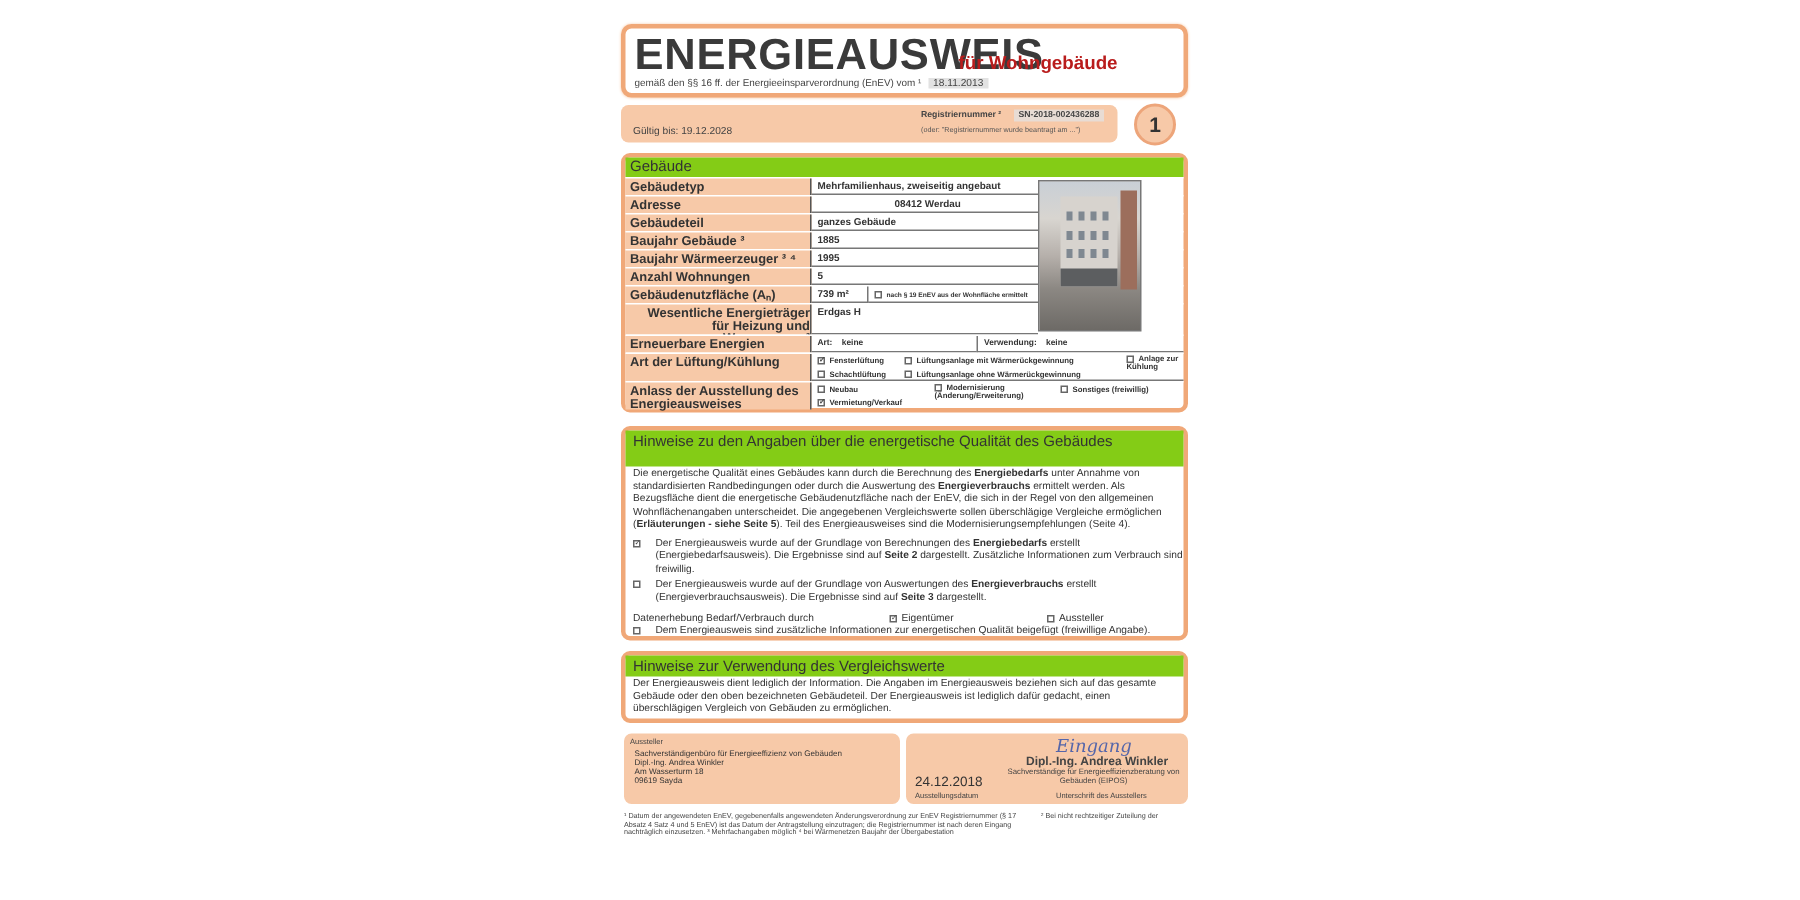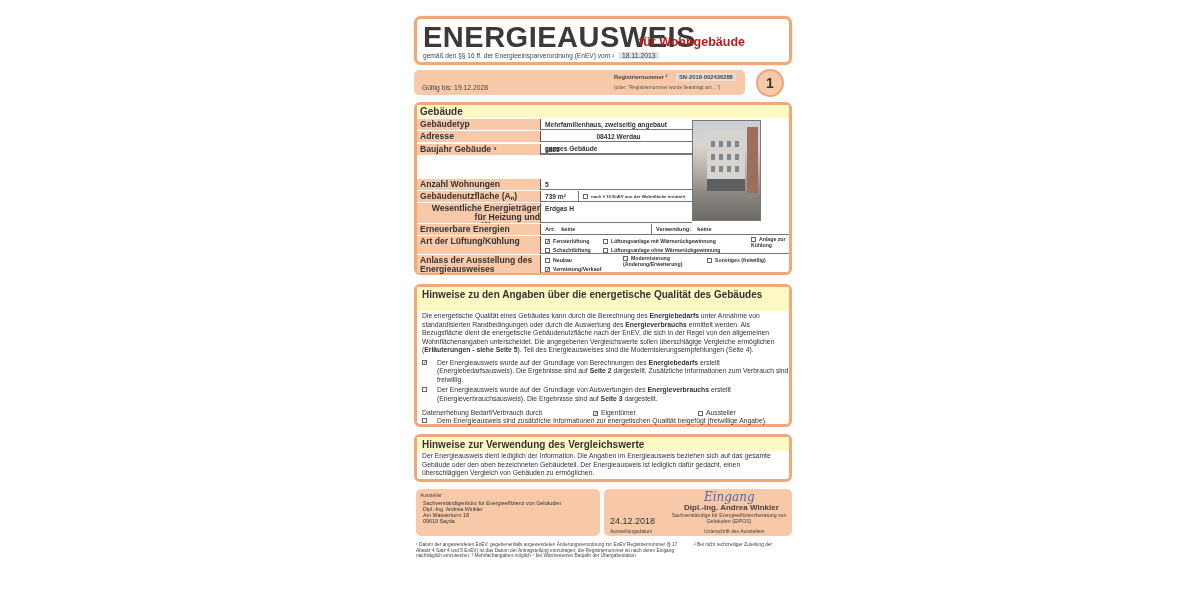--- a/index.html
+++ b/index.html
@@ -33,21 +33,21 @@
     position: absolute; left: 344px; top: 55px; width: 28px; height: 28px;
     border-radius: 50%; background: #f7c9a8; border: 2px solid #eda57a;
     font-size: 14px; font-weight: bold; color: #333; text-align: center; line-height: 24px;
   }
 
   
   .section {
     position: absolute; left: 2px; width: 378px;
     border: 3px solid #f0a878; border-radius: 6px; background: #fff;
   }
-  .section-head { background: #fef9c3; font-weight: bold; color: #333; }
+  .section-head { background: #84cc16; font-weight: normal; color: #333; }
 
   
   .geb { top: 88px; height: 173px; }
   .geb .section-head { font-size: 10px; padding: 1px 3px; height: 13px; }
   .row { position: absolute; left: 0; height: 12px; width: 372px; border-top: 1px solid #fff; font-weight: bold; }
   .lbl { position: absolute; left: 0; top: 0; width: 124px; height: 100%; background: #f7c9a8; font-size: 8.6px; padding-left: 3px; line-height: 11px; color: #333; border-right: 1px solid #555; }
   .val { position: absolute; left: 124px; top: 0; height: 100%; font-size: 6.6px; line-height: 11px; padding-left: 4px; border-bottom: 1px solid #777; color: #333; }
   .photo {
     position: absolute; left: 275px; top: 15px; width: 69px; height: 101px;
     background: linear-gradient(180deg, #c9cfd6 0%, #d8d5d0 25%, #b6b0ab 50%, #8c8883 72%, #6d6a66 100%);
@@ -118,23 +118,27 @@
       <div class="val" style="width:151px;">Mehrfamilienhaus, zweiseitig angebaut</div>
     </div>
     <div class="row" style="top:25px;">
       <div class="lbl">Adresse</div>
       <div class="val" style="width:151px; text-align:center;">08412 Werdau</div>
     </div>
     <div class="row" style="top:37px;">
       <div class="lbl">Gebäudeteil</div>
       <div class="val" style="width:151px;">ganzes Gebäude</div>
     </div>
-    <div class="row" style="top:38px;">
+    <div class="row" style="top:49px;">
       <div class="lbl">Baujahr Gebäude ³</div>
       <div class="val" style="width:151px;">1885</div>
+    </div>
+    <div class="row" style="top:61px;">
+      <div class="lbl">Baujahr Wärmeerzeuger ³ ⁴</div>
+      <div class="val" style="width:151px;">1995</div>
     </div>
     <div class="row" style="top:73px;">
       <div class="lbl">Anzahl Wohnungen</div>
       <div class="val" style="width:151px;">5</div>
     </div>
     <div class="row" style="top:85px;">
       <div class="lbl">Gebäudenutzfläche (Aₙ)</div>
       <div class="val" style="width:38px; border-right:1px solid #777;">739 m²</div>
       <div class="val" style="left:162px; width:113px; font-size:4.4px;">
         <span class="cb"></span><span>nach § 19 EnEV aus der Wohnfläche ermittelt</span>

